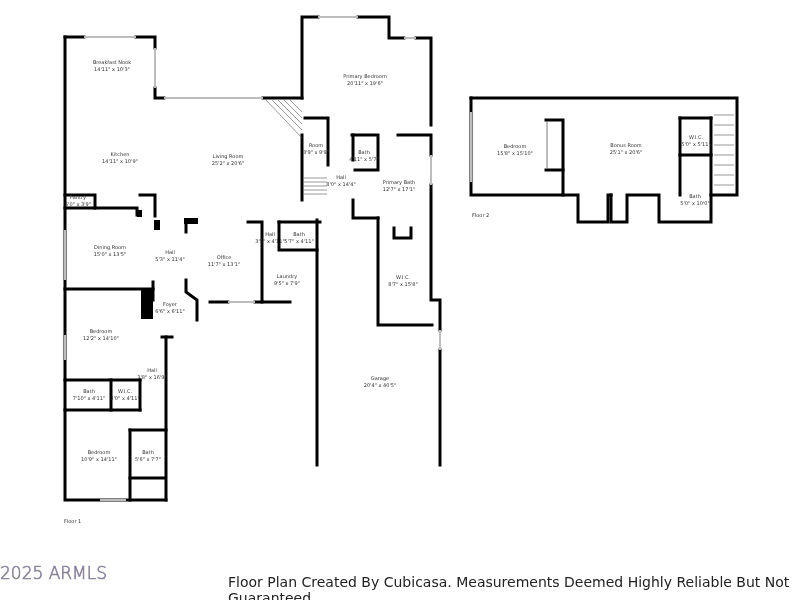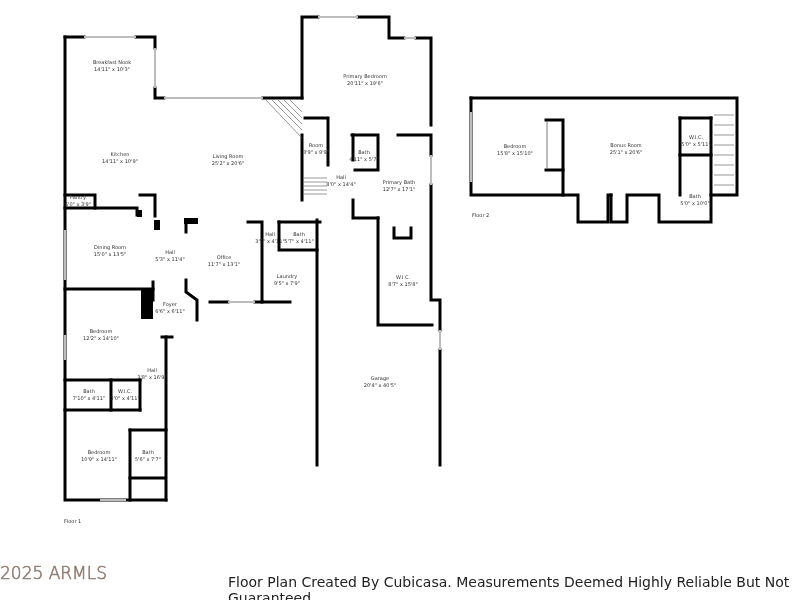--- a/index.html
+++ b/index.html
@@ -2,21 +2,21 @@
 <html><head>
 <meta charset="utf-8">
 <style>
   html, body { margin:0; padding:0; background:#ffffff; }
   body { width:800px; height:600px; position:relative; overflow:hidden; font-family:"DejaVu Sans", sans-serif; }
   svg.plan { position:absolute; left:0; top:0; }
   .room { position:absolute; text-align:center; font-size:5px; line-height:7px; color:#333; transform:translateX(-50%); white-space:nowrap; }
   .room .n { display:block; }
   .room .d { display:block; }
   .floor-label { position:absolute; font-size:5px; color:#333; }
-  .watermark { position:absolute; left:0; top:563px; font-family:"DejaVu Sans", sans-serif; font-size:17px; color:#c2410c; -webkit-text-stroke:0.6px #888; letter-spacing:0px; font-weight:200; }
+  .watermark { position:absolute; left:0; top:563px; font-family:"DejaVu Sans", sans-serif; font-size:17px; color:#8b5cf6; -webkit-text-stroke:0.6px #888; letter-spacing:0px; font-weight:200; }
   .disclaimer { position:absolute; left:228px; top:574px; font-family:"DejaVu Sans", sans-serif; font-size:14px; color:#222; }
 </style>
 </head>
 <body>
 
 <svg class="plan" width="800" height="600" viewBox="0 0 800 600">
   <g stroke="#000" stroke-width="3" fill="none" stroke-linecap="square">
 
     <polyline points="65,37 65,500 166,500"></polyline>
 

